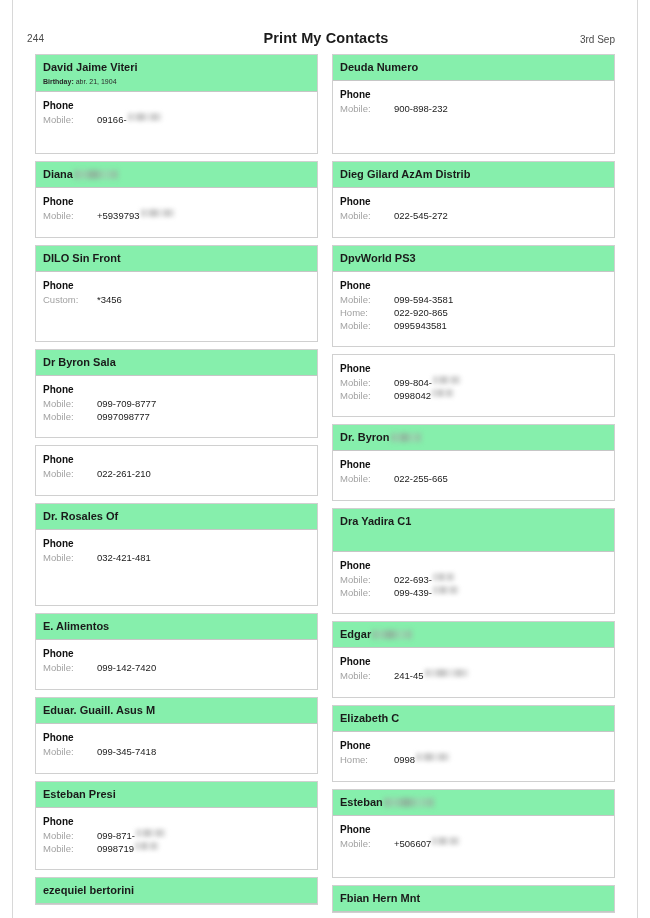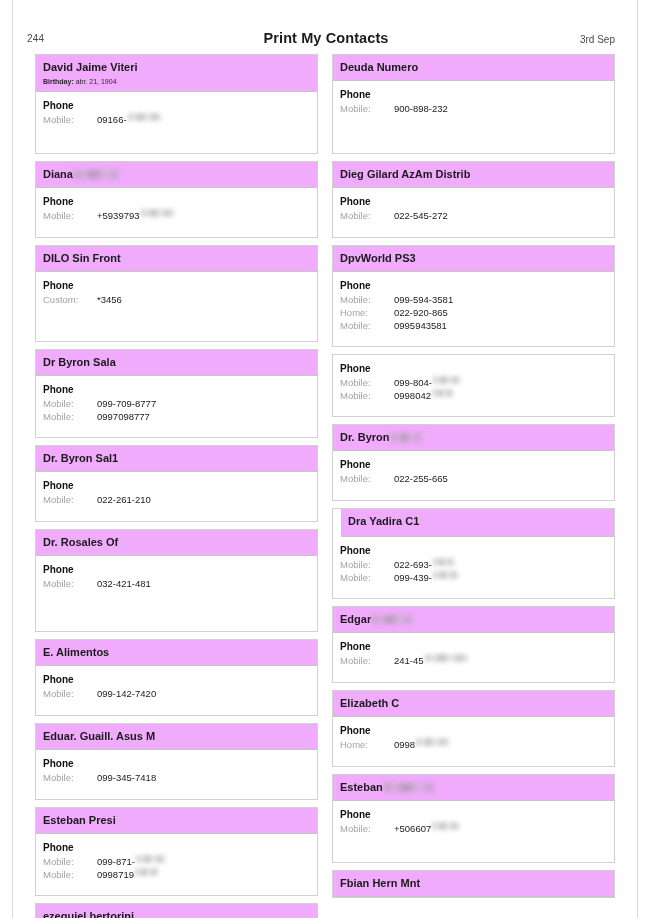--- a/index.html
+++ b/index.html
@@ -68,26 +68,26 @@
     gap: 7px;
   }
 
   .card {
     border: 1px solid #d0d0d0;
     background: #ffffff;
     box-sizing: border-box;
     overflow: hidden;
   }
   .card-header {
-    background: #f0abfc;
+    background: #86efac;
     border-bottom: 1px solid #c6c6c6;
     padding: 3px 7px 4px 7px;
     box-sizing: border-box;
   }
-  .card-header.tall { padding-bottom: 6px; margin-left: 8px; }
+  .card-header.tall { padding-bottom: 21px; }
   .card-name {
     font-size: 11px;
     font-weight: bold;
     color: #1a1a1a;
     line-height: 13px;
     display: inline-block;
     vertical-align: middle;
   }
   .card-birthday {
     font-size: 7px;
@@ -205,21 +205,20 @@
               <span class="entry-label">Mobile:</span>
               <span class="entry-value">099-709-8777</span>
             </div>
             <div class="entry">
               <span class="entry-label">Mobile:</span>
               <span class="entry-value">0997098777</span>
             </div>
           </div>
         </div>
         <div class="card">
-          <div class="card-header"><span class="card-name">Dr. Byron Sal1</span></div>
           <div class="card-body" style="min-height: 34px;">
             <div class="section-title">Phone</div>
             <div class="entry">
               <span class="entry-label">Mobile:</span>
               <span class="entry-value">022-261-210</span>
             </div>
           </div>
         </div>
         <div class="card">
           <div class="card-header"><span class="card-name">Dr. Rosales Of</span></div>

